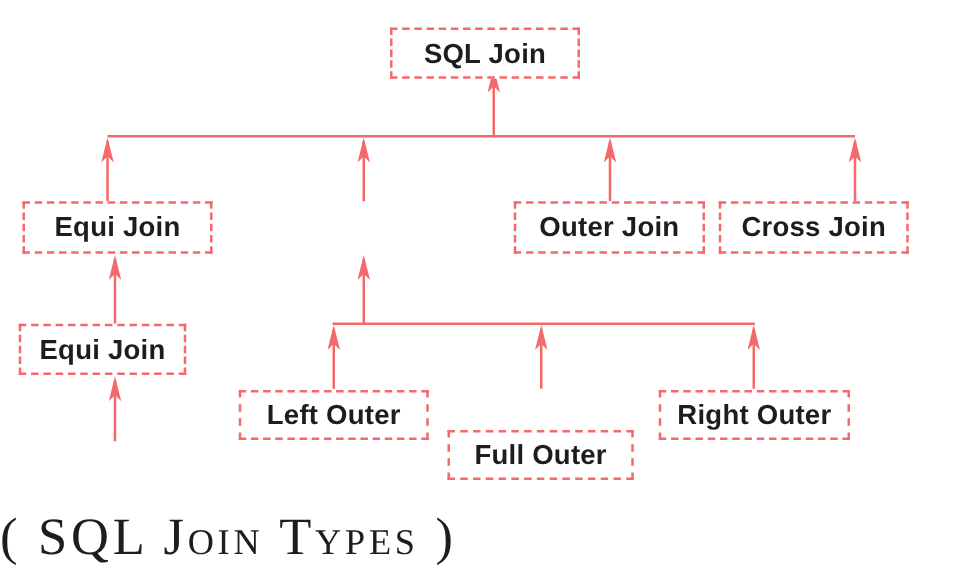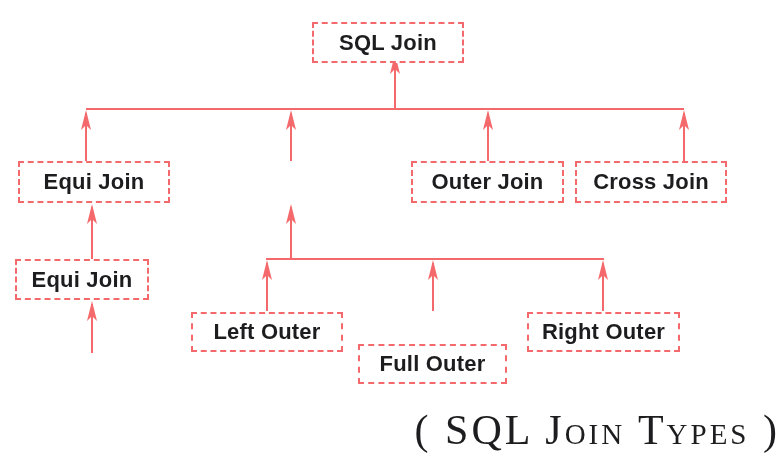--- a/index.html
+++ b/index.html
@@ -46,21 +46,21 @@
   .n-equi    { left: 15px;  top: 259px; width: 134px; height: 41px; }
   .n-natural { left: 15px;  top: 353px; width: 153px; height: 40px; }
   .n-left    { left: 191px; top: 312px; width: 152px; height: 40px; }
   .n-full    { left: 358px; top: 312px; width: 149px; height: 40px; margin-top: 32px; }
   .n-right   { left: 527px; top: 312px; width: 153px; height: 40px; }
   .caption {
     position: absolute;
     left: 0;
     top: 406px;
     width: 780px;
-    text-align: right;
+    text-align: left;
     font-family: "Liberation Serif", "DejaVu Serif", serif;
     font-variant: small-caps;
     font-size: 42px;
     font-weight: 400;
     letter-spacing: 3px;
     color: var(--text, #1d1d1f);
   }
 </style>
 </head>
 <body>

